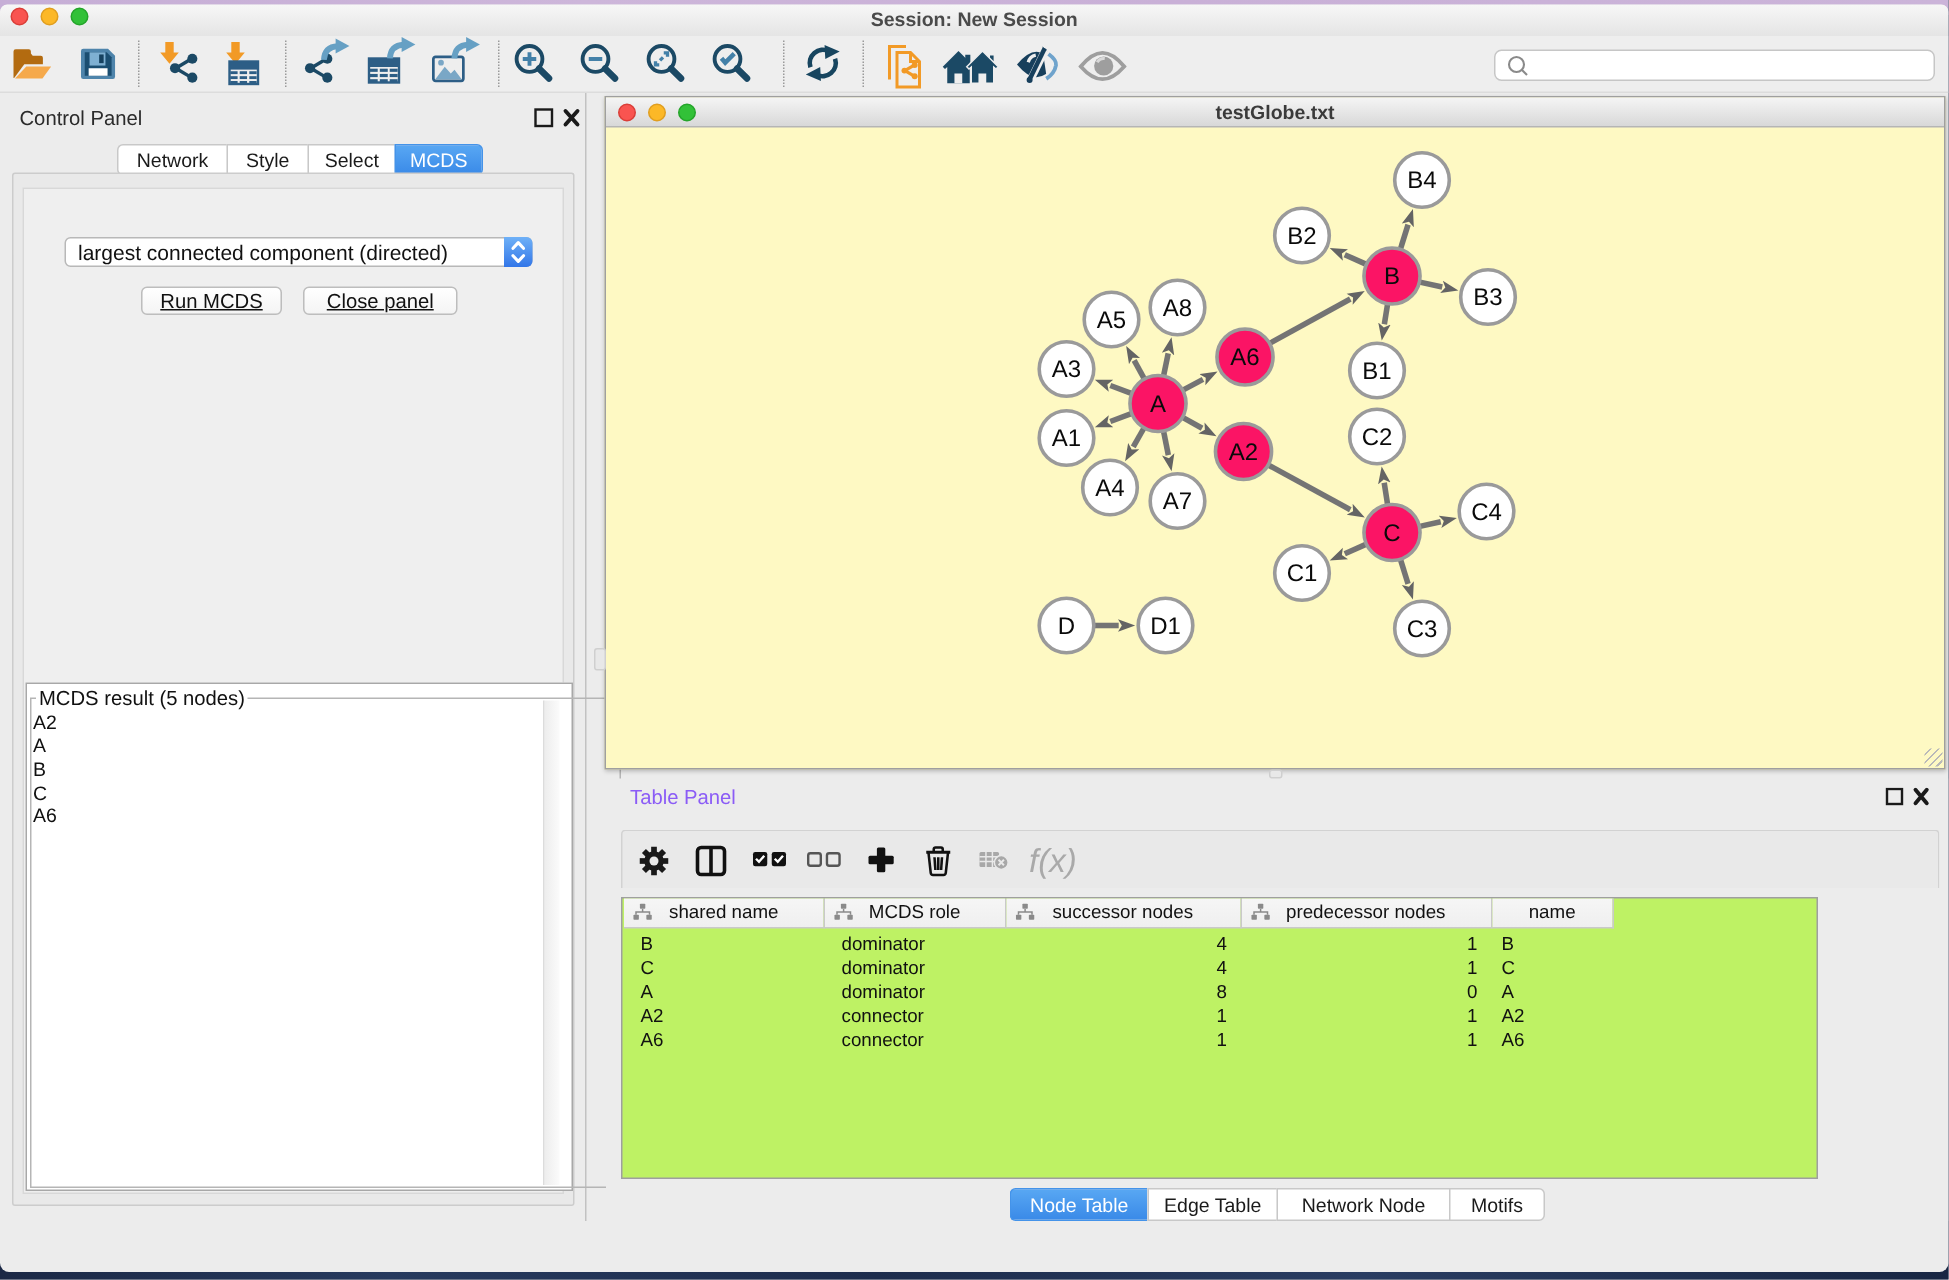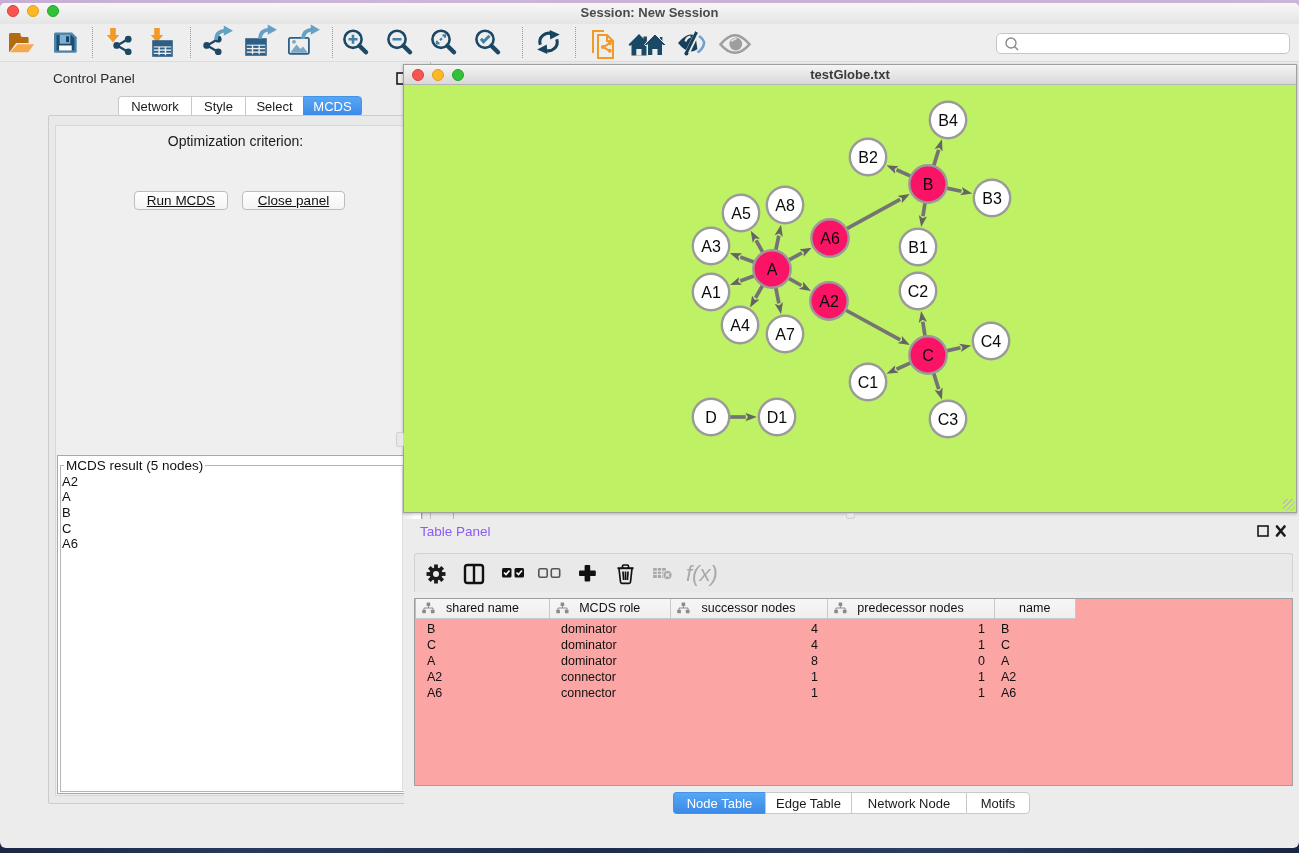--- a/index.html
+++ b/index.html
@@ -12,21 +12,21 @@
 #win { left:0; top:3px; width:1299px; height:845px; background:#ececec;
   border-radius:5px 5px 6px 6px; overflow:hidden; }
 #titlebar { left:0; top:0; width:1299px; height:35px;
   background:linear-gradient(#f7f7f7,#d9d9d9); border-bottom:1px solid #acacac; }
 #titlebar .title { width:100%; text-align:center; font-size:13px; font-weight:bold; color:#4a4a4a; line-height:20px; }
 .tl { position:absolute; width:12px; height:12px; border-radius:50%; top:2px; }
 #toolbar { left:0; top:21px; width:1299px; height:38px; background:#eeeeee; border-bottom:1px solid #dcdcdc; }
 .tsep { position:absolute; top:3px; height:31px; width:0; border-left:1px dotted #9a9a9a; }
 #searchbox { left:996px; top:9px; width:294px; height:21px; background:#fff;
   border:1px solid #c6c6c6; border-radius:5px; }
-#leftpanel { left:0; top:59px; width:391px; height:752px; background:#ececec; border-right:1px solid #c2c2c2;margin-left:40px; }
+#leftpanel { left:0; top:59px; width:391px; height:752px; background:#ececec; border-right:1px solid #c2c2c2; }
 #cp-title { left:13px; top:9px; font-size:13.5px; color:#2b2b2b; }
 .tabrow { position:absolute; display:flex; }
 .tab { font-size:13px; color:#1a1a1a; background:#fff; border:1px solid #c8c8c8; border-right:none;
   white-space:nowrap; height:21px; line-height:20px; text-align:center; }
 .tab.first { border-radius:4px 0 0 4px; }
 .tab.last { border-radius:0 4px 4px 0; border-right:1px solid #c8c8c8; }
 .tab.sel { background:linear-gradient(#58a7f3,#3a8ae8); color:#fff; border-color:#4493e9; }
 #cp-outer { left:8px; top:53px; width:375px; height:689px; background:#e9e9e9;
   border:1px solid #cccccc; border-radius:2px; }
 #cp-inner { left:6px; top:9px; width:361px; height:671px; background:#efefef;
@@ -41,32 +41,32 @@
   border:1px solid #bdbdbd; border-radius:4px; font-size:13.5px; color:#111;
   text-align:center; line-height:17px;text-decoration:underline; }
 #resultbox { left:8px; top:339px; width:365px; height:339px; background:#fff;
   border:1px solid #a8a8a8; }
 #fieldset { position:absolute; left:2px; top:9px; width:394px; height:327px;
   border:1px solid #b5b5b5; }
 #legend { position:absolute; left:3px; top:-8px; background:#fff; font-size:13.5px; color:#111; padding:0 2px; }
 #items { position:absolute; left:4px; top:17.5px; font-size:13px; color:#111; line-height:15.7px; }
 #rb-scroll { position:absolute; right:8px; top:11px; width:11px; height:323px;
   background:linear-gradient(90deg,#ededed,#fbfbfb); border-left:1px solid #dcdcdc; }
-#netwin { left:403px; top:61px; width:894px; height:449px; background:#bef264;
+#netwin { left:403px; top:61px; width:894px; height:449px; background:#fef9c3;
   border:1px solid #9f9f9f; box-shadow:0 1px 3px rgba(0,0,0,0.25); }
 #net-titlebar { position:absolute; left:0; top:0; width:892px; height:20px;
   background:linear-gradient(#f5f5f5,#d8d8d8); border-bottom:1px solid #b5b5b5; }
 #net-titlebar .title { width:100%; text-align:center; font-size:13px; font-weight:bold; color:#3a3a3a; line-height:19px; }
 #resize-corner { position:absolute; right:1px; bottom:1px; width:12px; height:12px;
   background:repeating-linear-gradient(135deg, transparent 0 2.5px, #b9b9b9 2.5px 3.7px); }
 #tablepanel { left:404px; top:516px; width:895px; height:295px; background:#ececec; }
 #tp-title { left:16px; top:5px; font-size:13.5px; color:#8b5cf6; }
 #tp-toolbar { left:10px; top:34px; width:879px; height:39px; background:#e9e9e9;
   border:1px solid #d2d2d2; border-bottom:none; border-radius:3px 3px 0 0; }
-#tp-table { left:10px; top:79px; width:879px; height:188px; background:#fca5a5; border:1px solid #9f9f9f; }
+#tp-table { left:10px; top:79px; width:798px; height:188px; background:#bef264; border:1px solid #9f9f9f; }
 .th { position:absolute; top:0; height:20px; background:linear-gradient(#f6f6f6,#efefef);
   border-right:1px solid #c9c9c9; border-bottom:1px solid #c9c9c9; font-size:12.5px; color:#111; }
 .th .lbl { position:absolute; width:100%; text-align:center; top:2px; }
 .trow { position:absolute; left:0; width:877px; height:16px; font-size:12.5px; color:#111; }
 .tc { position:absolute; top:1px; }
 #tbl-tabs { left:0; top:273px; width:895px; }
 #statusbar { left:0; top:811px; width:1299px; height:34px; background:#ececec; border-top:1px solid #d4d4d4; }
 #listbtn { left:9px; top:9px; width:29px; height:20px; background:#fdfdfd; border:1px solid #bdbdbd; }
 #membtn { left:1216px; top:8px; width:67px; height:23px; background:#fdfdfd; border:1px solid #bdbdbd;
   font-size:12px; color:#111; }
@@ -240,21 +240,28 @@
       <path d="M22 2 L30 11 M30 2 L22 11" stroke="#1a1a1a" stroke-width="2.6" stroke-linecap="round"></path>
     </svg>
     <div class="tabrow" style="left:78px;top:34px">
       <div class="tab first" style="width:73px">Network</div>
       <div class="tab" style="width:54px">Style</div>
       <div class="tab" style="width:58px">Select</div>
       <div class="tab last sel" style="width:59px">MCDS</div>
     </div>
     <div id="cp-outer" class="abs">
       <div id="cp-inner" class="abs"></div>
-      <div id="opt-label" class="abs">Optimization criterion:</div>
+      <div id="dropdown" class="abs">largest connected component (directed)
+        <div id="dd-step">
+          <svg width="19" height="20">
+            <path d="M6 7.5 L9.5 3.8 L13 7.5" fill="none" stroke="#fff" stroke-width="2.1" stroke-linecap="round" stroke-linejoin="round"></path>
+            <path d="M6 12.5 L9.5 16.2 L13 12.5" fill="none" stroke="#fff" stroke-width="2.1" stroke-linecap="round" stroke-linejoin="round"></path>
+          </svg>
+        </div>
+      </div>
       <div class="btn" style="left:85px;top:75px;width:94px;">Run MCDS</div>
       <div class="btn" style="left:193px;top:75px;width:103px;">Close panel</div>
       <div id="resultbox" class="abs">
         <div id="fieldset">
           <div id="legend">MCDS result (5 nodes)</div>
         </div>
         <div id="items">A2<br>A<br>B<br>C<br>A6</div>
         <div id="rb-scroll"></div>
       </div>
     </div>

